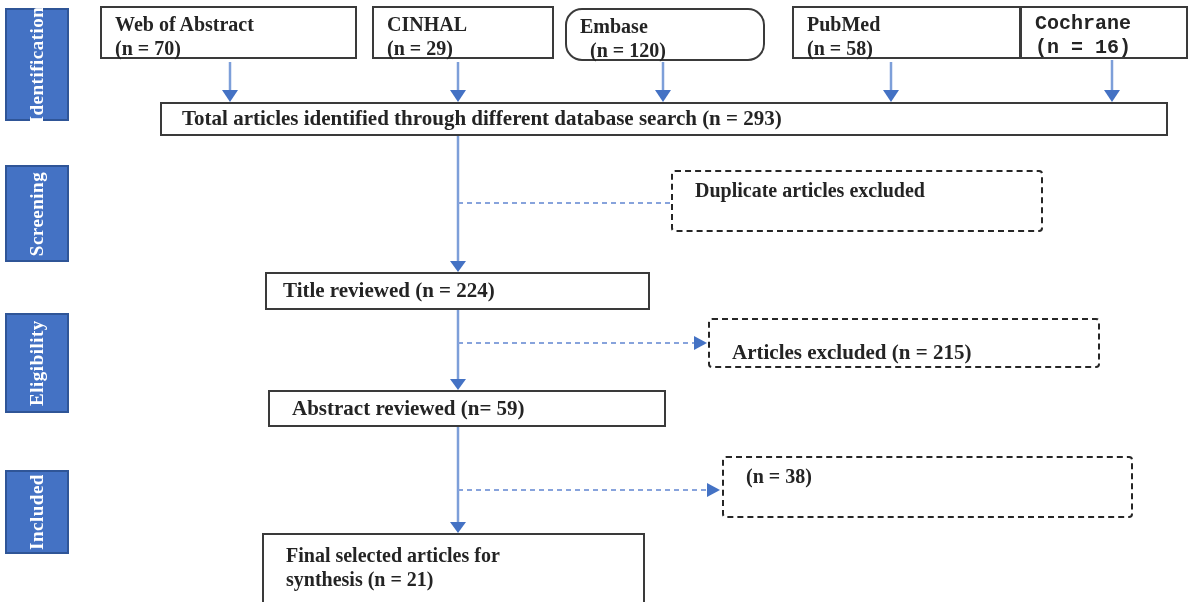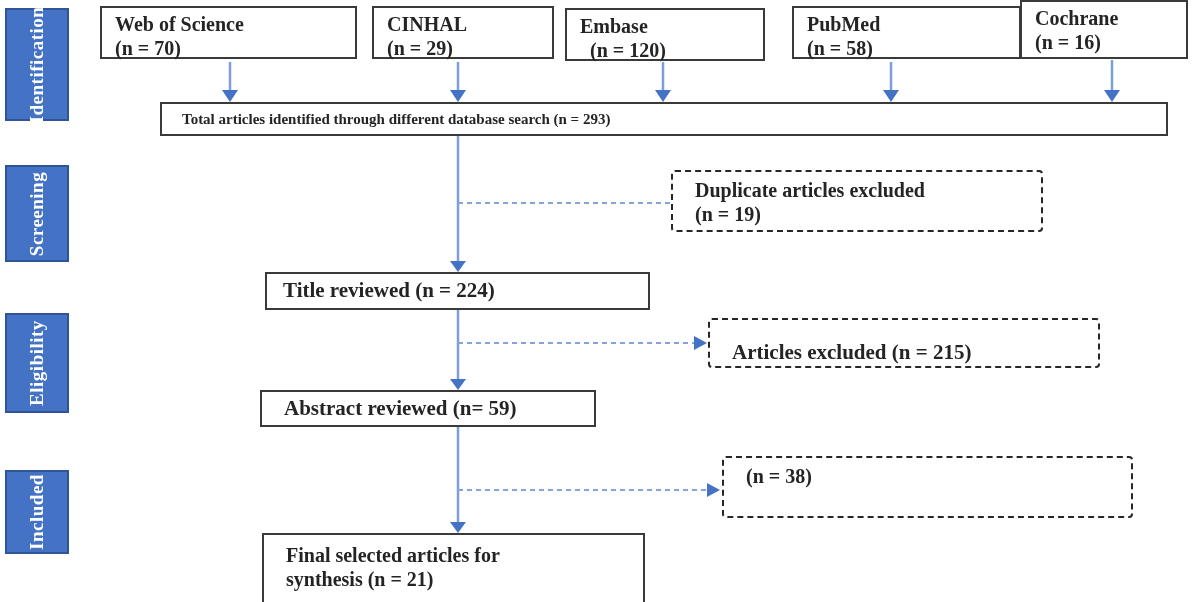--- a/index.html
+++ b/index.html
@@ -41,21 +41,21 @@
     border: 2px solid #3a3a3a;
     box-sizing: border-box;
     font-weight: 700;
     font-size: 20px;
     line-height: 1.22;
   }
   .box.dashed { border: 2px dashed #262626; border-radius: 4px; }
   .src-box { padding: 4px 4px 0 13px; }
   .total-box {
     display: flex; align-items: center;
-    padding-left: 20px; font-size: 15px;
+    padding-left: 20px; font-size: 21px;
   }
   .mid-box {
     display: flex; align-items: center;
     font-size: 21px;
   }
   .pad16 { padding-left: 16px; }
   .pad22 { padding-left: 22px; }
   .multi { padding: 6px 6px 0 22px; }
 </style>
 </head>
@@ -105,58 +105,57 @@
     <span>Screening</span>
   </div>
   <div class="stage-label" style="left:5px; top:313px; width:64px; height:100px;">
     <span>Eligibility</span>
   </div>
   <div class="stage-label" style="left:5px; top:470px; width:64px; height:84px;">
     <span>Included</span>
   </div>
 
   <div class="box src-box" style="left:100px; top:6px; width:257px; height:53px;">
-    <div>Web of Science</div>
+    <div>Web of Abstract</div>
     <div>(n = 70)</div>
   </div>
   <div class="box src-box" style="left:372px; top:6px; width:182px; height:53px;">
     <div>CINHAL</div>
     <div>(n = 29)</div>
   </div>
-  <div class="box src-box" style="left:565px; top:8px; width:200px; height:53px;">
+  <div class="box src-box" style="left:565px; top:8px; width:200px; height:53px;border-radius:17px;">
     <div>Embase</div>
     <div style="padding-left:10px;">(n = 120)</div>
   </div>
   <div class="box src-box" style="left:792px; top:6px; width:229px; height:53px;">
     <div>PubMed</div>
     <div>(n = 58)</div>
   </div>
-  <div class="box src-box" style="left:1020px; top:0; width:168px; height:59px;">
+  <div class="box src-box" style="left:1020px; top:6px; width:168px; height:53px;font-family:Liberation Mono, monospace;">
     <div>Cochrane</div>
     <div>(n = 16)</div>
   </div>
 
   <div class="box total-box" style="left:160px; top:102px; width:1008px; height:34px;">
     <span>Total articles identified through different database search (n = 293)</span>
   </div>
 
   <div class="box dashed multi" style="left:671px; top:170px; width:372px; height:62px;">
     <div>Duplicate articles excluded</div>
-    <div>(n = 19)</div>
   </div>
 
   <div class="box mid-box pad16" style="left:265px; top:272px; width:385px; height:38px;">
     <span>Title reviewed (n = 224)</span>
   </div>
 
   <div class="box dashed mid-box pad22" style="left:708px; top:318px; width:392px; height:50px;align-items:flex-end;">
     <span>Articles excluded (n = 215)</span>
   </div>
 
-  <div class="box mid-box pad22" style="left:260px; top:390px; width:336px; height:37px;">
+  <div class="box mid-box pad22" style="left:268px; top:390px; width:398px; height:37px;">
     <span>Abstract reviewed (n= 59)</span>
   </div>
 
   <div class="box dashed multi" style="left:722px; top:456px; width:411px; height:62px;">
     <div>(n = 38)</div>
   </div>
 
   <div class="box multi" style="left:262px; top:533px; width:383px; height:78px; padding-top:8px;">
     <div>Final selected articles for</div>
     <div>synthesis (n = 21)</div>

